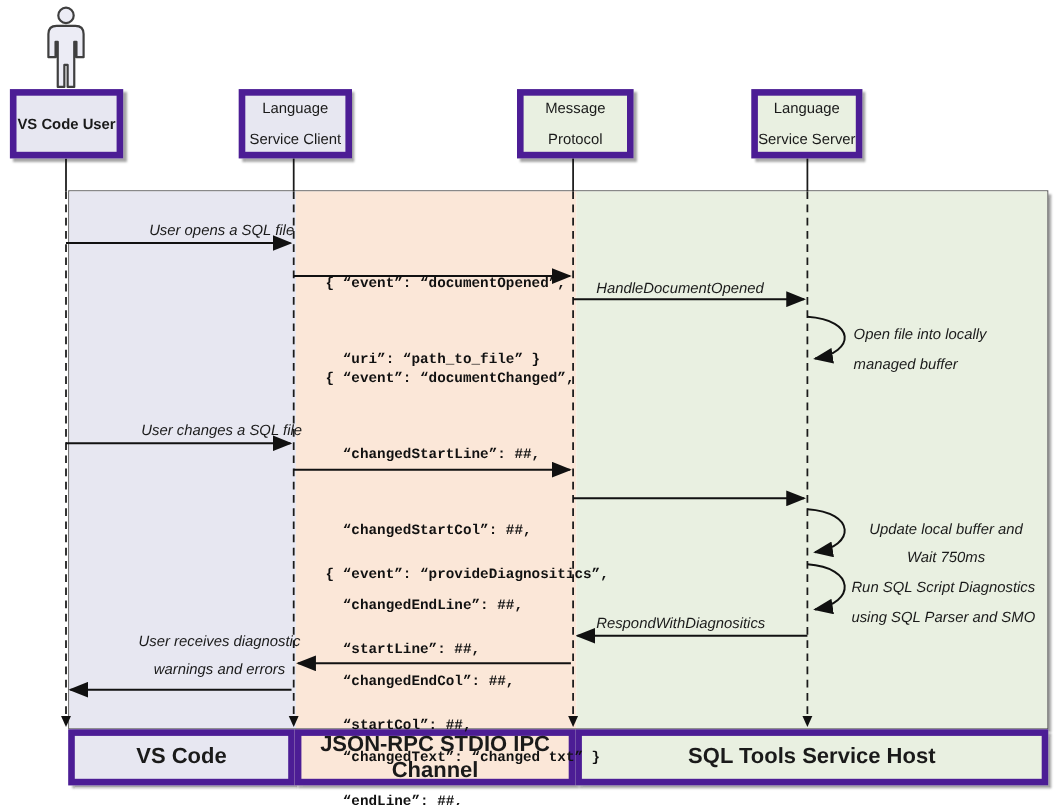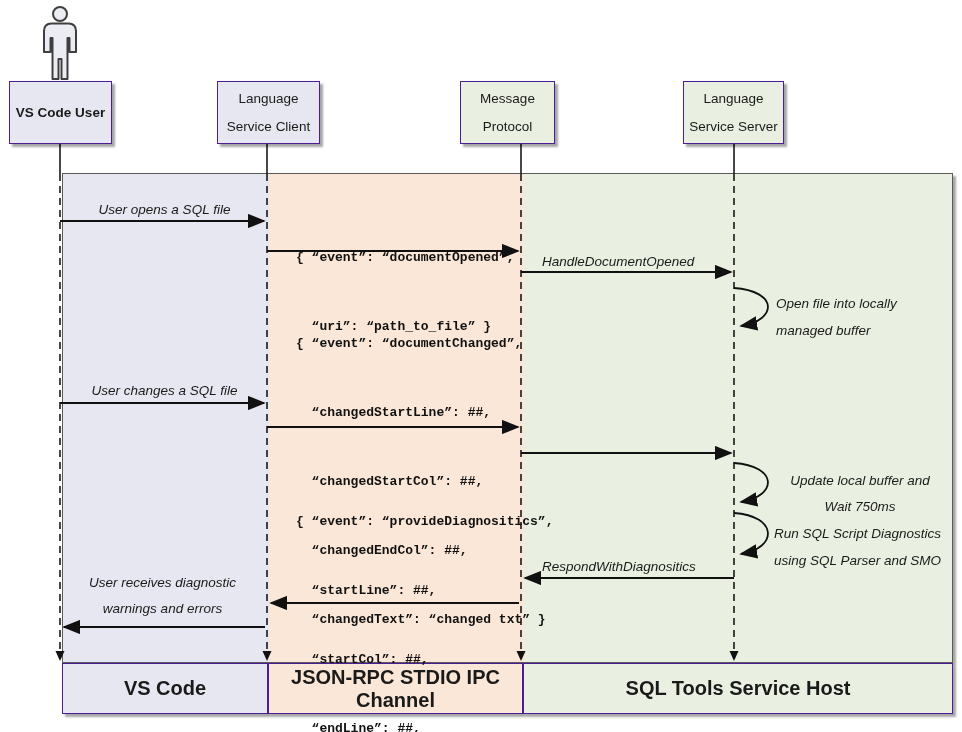--- a/index.html
+++ b/index.html
@@ -11,33 +11,33 @@
          border:1px solid #595959;box-sizing:border-box;display:flex;
          box-shadow:3px 3px 2px rgba(0,0,0,0.35);}
   .lane{height:100%;}
   .lane-lavender{width:206px;background:var(--lavender);}
   .lane-peach{width:255px;background:var(--peach);}
   .lane-green{flex:1;background:var(--green);}
 
   svg.overlay{position:absolute;left:0;top:0;z-index:3;pointer-events:none;}
 
   
-  .hbox,.fbox{position:absolute;box-sizing:border-box;border:1px solid #4c1d95;
+  .hbox,.fbox{position:absolute;box-sizing:border-box;border:6px solid #4c1d95;
         display:flex;align-items:center;justify-content:center;text-align:center;
         box-shadow:3px 3px 2px rgba(0,0,0,0.35);z-index:4;}
   .hbox{height:63px;font-size:13.5px;line-height:28px;white-space:pre-line;}
   .hbox.lavender,.fbox.lavender{background:var(--lavender);}
   .hbox.green,.fbox.green{background:var(--green);}
   .fbox.peach{background:var(--peach);}
   .fbox{top:663px;height:51px;font-weight:bold;font-size:20px;}
 
   
   .msg{position:absolute;z-index:5;font-style:italic;font-size:13.5px;line-height:18px;
        white-space:pre-line;}
-  .msg.center{text-align:center;}
+  .msg.center{text-align:center;padding-left:37px;}
   .note{position:absolute;z-index:5;font-style:italic;font-size:13.5px;line-height:27px;
         white-space:pre-line;}
   .json{position:absolute;z-index:5;font-family:"Liberation Mono",monospace;
         font-weight:bold;font-size:13px;line-height:23px;white-space:pre;color:#111;margin-left:24px;}
 
   .person{position:absolute;left:36px;top:3px;z-index:4;}
 </style>
 </head>
 <body>
 
@@ -95,21 +95,21 @@
     <g stroke="#111" stroke-width="1.8" fill="none">
       <path d="M734 288 C778 291 778 320 741 326" marker-end="url(#arr)"></path>
       <path d="M734 463 C778 466 778 496 741 502" marker-end="url(#arr)"></path>
       <path d="M734 513 C778 516 778 548 741 554" marker-end="url(#arr)"></path>
     </g>
   </svg>
 
   <div class="hbox lavender" style="left:9px;top:81px;width:103px;font-weight:bold;">VS Code User</div>
   <div class="hbox lavender" style="left:217px;top:81px;width:103px;">Language
 Service Client</div>
-  <div class="hbox green" style="left:460px;top:81px;width:95px;">Message
+  <div class="hbox green" style="left:470px;top:81px;width:106px;">Message
 Protocol</div>
   <div class="hbox green" style="left:683px;top:81px;width:101px;">Language
 Service Server</div>
 
   <div class="msg center" style="left:62px;top:201px;width:205px;">User opens a SQL file</div>
   <div class="msg" style="left:542px;top:253px;">HandleDocumentOpened</div>
   <div class="msg center" style="left:62px;top:382px;width:205px;">User changes a SQL file</div>
   <div class="msg" style="left:542px;top:558px;">RespondWithDiagnositics</div>
   <div class="msg center" style="left:60px;top:570px;width:205px;line-height:26px;">User receives diagnostic
 warnings and errors</div>
@@ -123,20 +123,21 @@
 
   <div class="json" style="left:272px;top:200px;">
     <div>{ “event”: “documentOpened”,</div>
     <div>  “uri”: “path_to_file” }</div>
   </div>
 
   <div class="json" style="left:272px;top:286px;">
     <div>{ “event”: “documentChanged”,</div>
     <div>  “changedStartLine”: ##,</div>
     <div>  “changedStartCol”: ##,</div>
+    <div>  “changedEndLine”: ##,</div>
     <div>  “changedEndCol”: ##,</div>
     <div>  “changedText”: “changed txt” }</div>
   </div>
 
   <div class="json" style="left:272px;top:464px;">
     <div>{ “event”: “provideDiagnositics”,</div>
     <div>  “startLine”: ##,</div>
     <div>  “startCol”: ##,</div>
     <div>  “endLine”: ##,</div>
     

